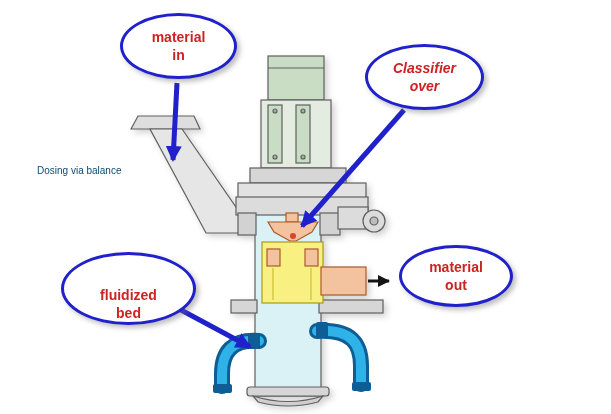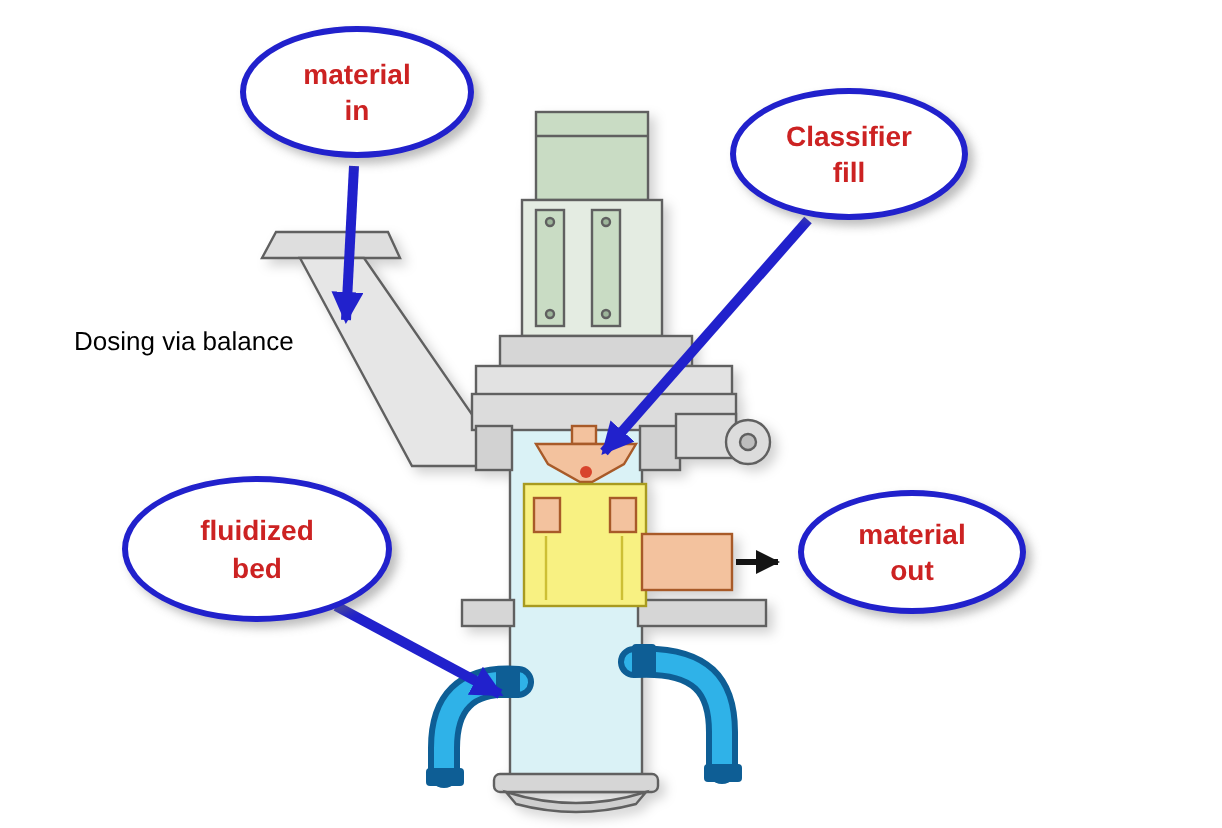--- a/index.html
+++ b/index.html
@@ -10,21 +10,21 @@
   .scene{position:absolute;left:0;top:0;}
   .callout{
     position:absolute;border:3px solid #2121cc;border-radius:50%;background:#ffffff;
     display:flex;flex-direction:column;align-items:center;justify-content:center;
     color:#cc2222;font-weight:bold;font-size:14px;line-height:1.3;
     box-shadow:3px 3px 5px rgba(110,110,110,0.45);
     box-sizing:border-box;text-align:center;
   }
   .note{
     position:absolute;left:37px;top:162px;width:160px;
-    color:#000000;font-size:13px;line-height:17px;
+    color:#0c4a6e;font-size:10px;line-height:17px;
   }
   .note .indent{padding-left:10px;}
   .machine-shadow{filter:drop-shadow(3px 3px 3px rgba(0,0,0,0.18));}
 </style>
 </head>
 <body>
 
 <div class="stage">
 
   <svg class="scene" width="611" height="414" viewBox="0 0 611 414">
@@ -117,26 +117,26 @@
       <line x1="168" y1="303" x2="250" y2="347" stroke="#2121cc" stroke-width="5" marker-end="url(#mArrBlue)"></line>
       <line x1="368" y1="281" x2="389" y2="281" stroke="#141414" stroke-width="3" marker-end="url(#mArrBlack)"></line>
     </g>
   </svg>
 
   <div class="callout" style="left:120px;top:13px;width:117px;height:66px;">
     <span>material</span>
     <span>in</span>
   </div>
 
-  <div class="callout" style="left:365px;top:44px;width:119px;height:66px;">
+  <div class="callout" style="left:365px;top:44px;width:119px;height:66px;font-style:italic;">
     <span>Classifier</span>
-    <span>fill</span>
+    <span>over</span>
   </div>
 
-  <div class="callout" style="left:61px;top:238px;width:135px;height:73px;">
+  <div class="callout" style="left:61px;top:252px;width:135px;height:73px;justify-content:flex-end;">
     <span>fluidized</span>
     <span>bed</span>
   </div>
 
   <div class="callout" style="left:399px;top:245px;width:114px;height:62px;">
     <span>material</span>
     <span>out</span>
   </div>
 
   <div class="note">

